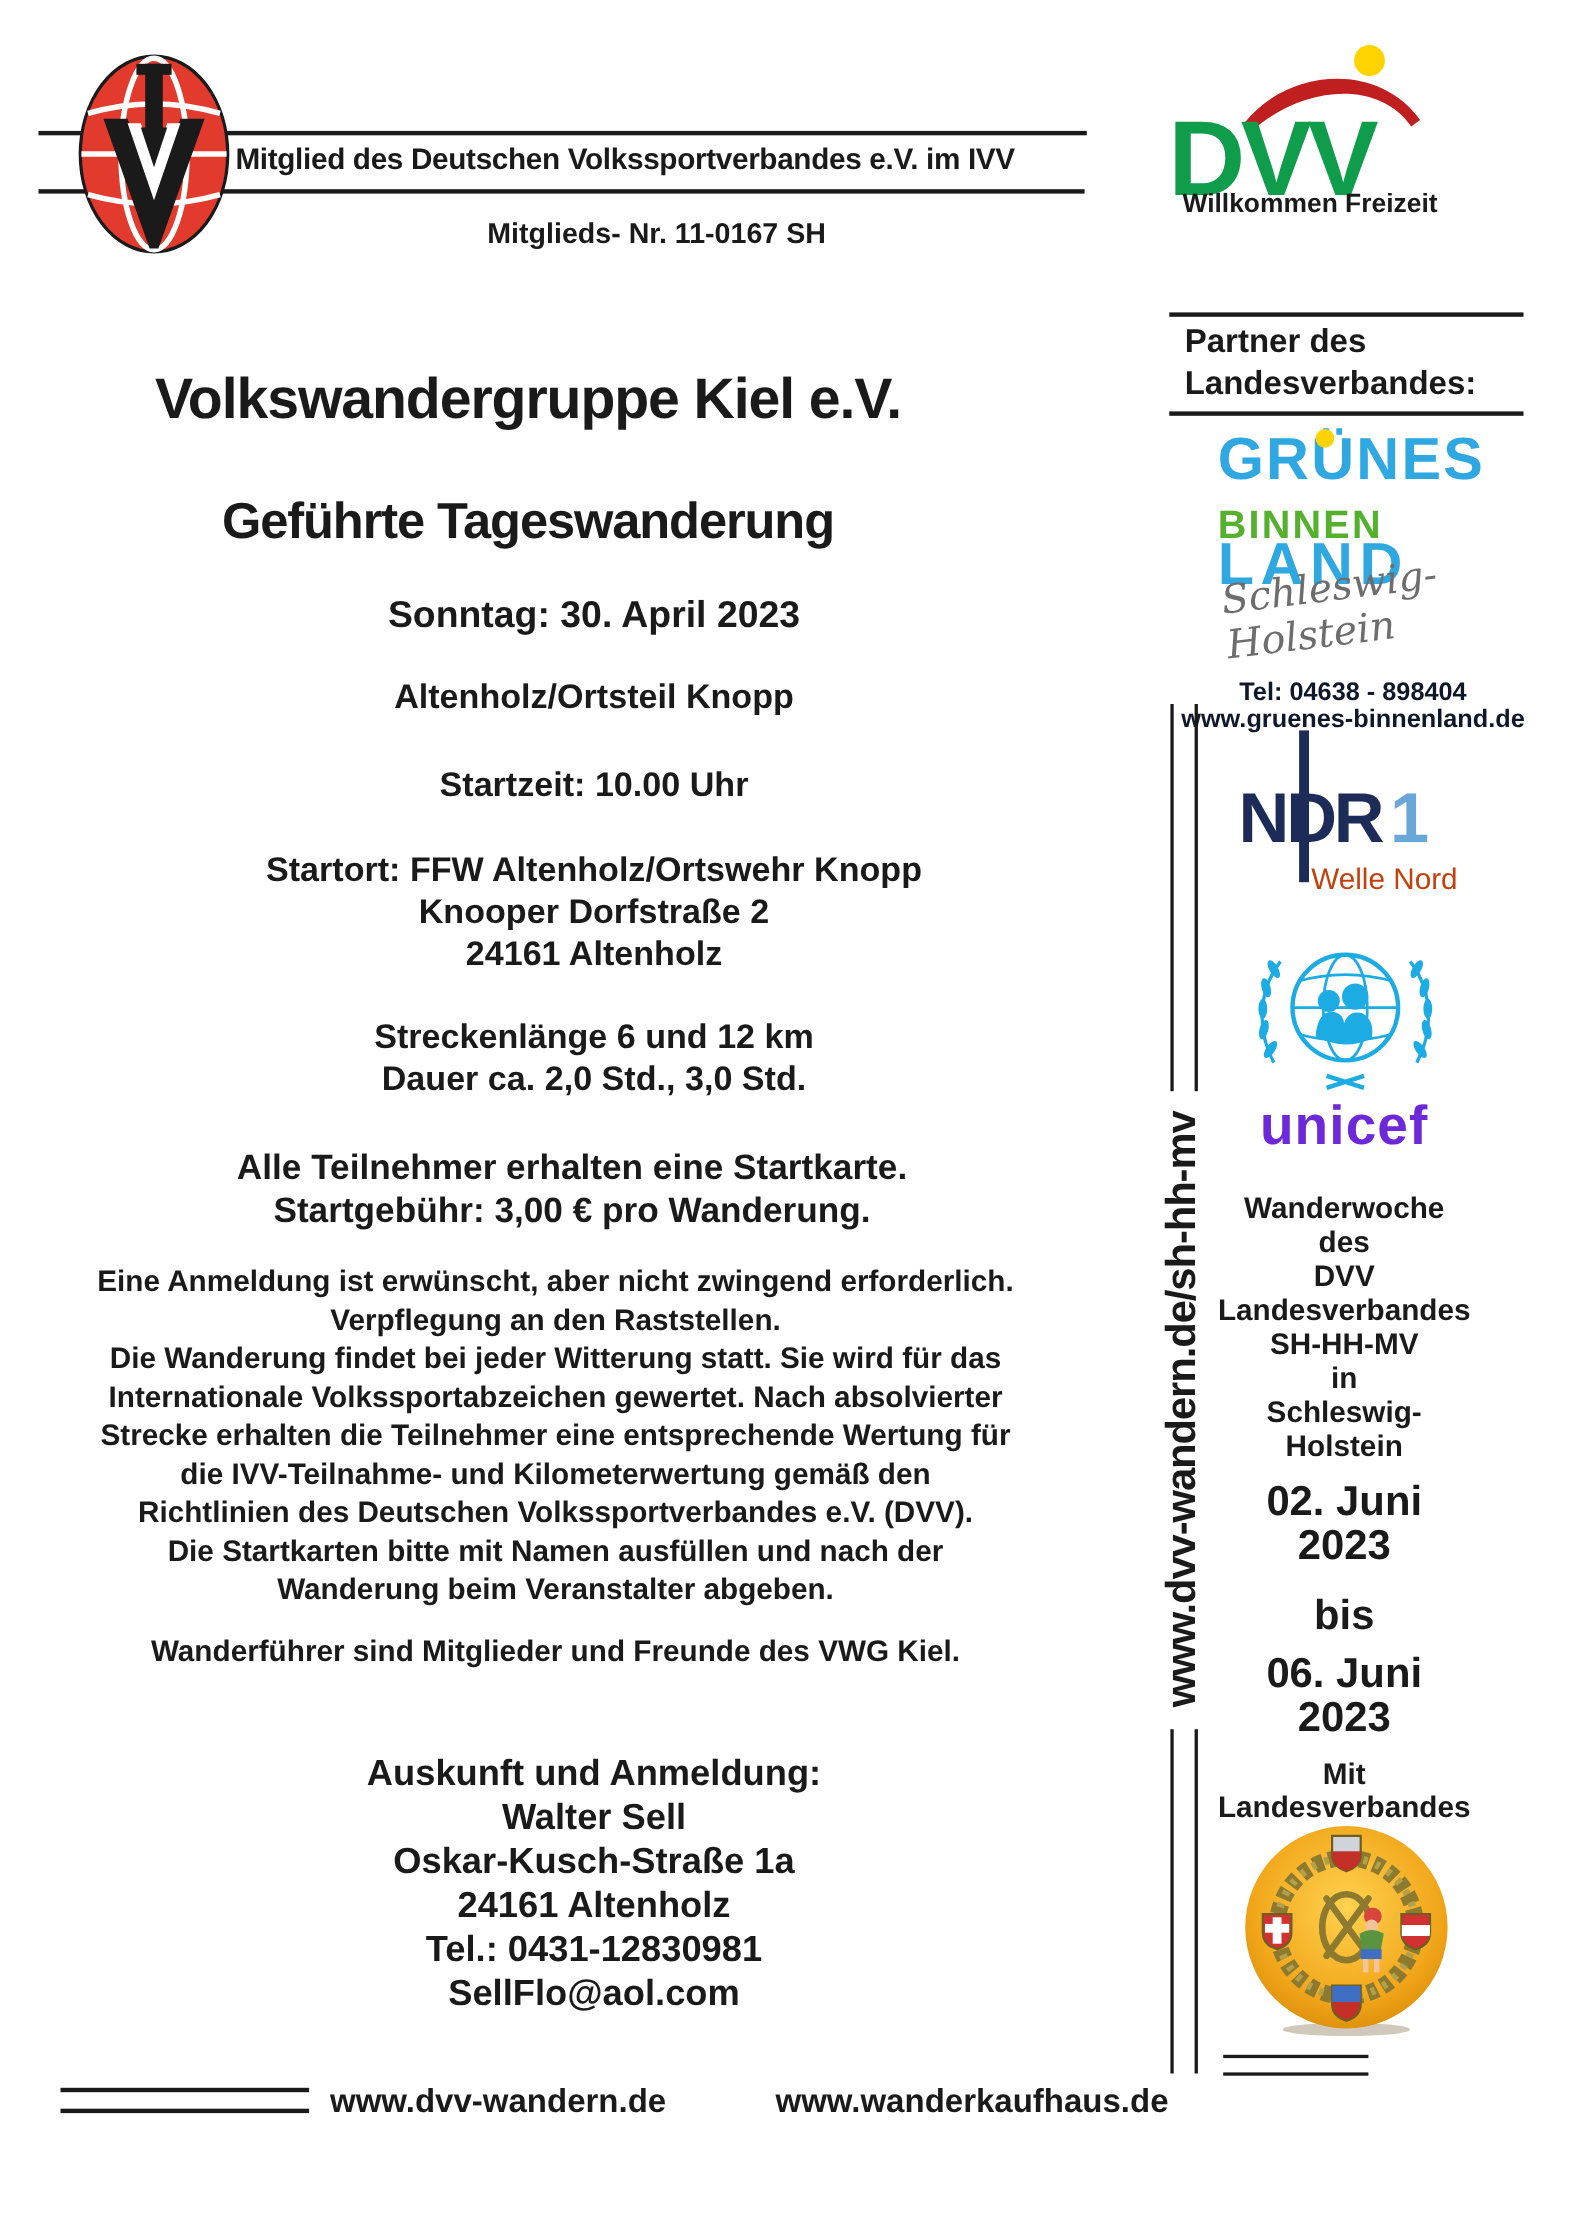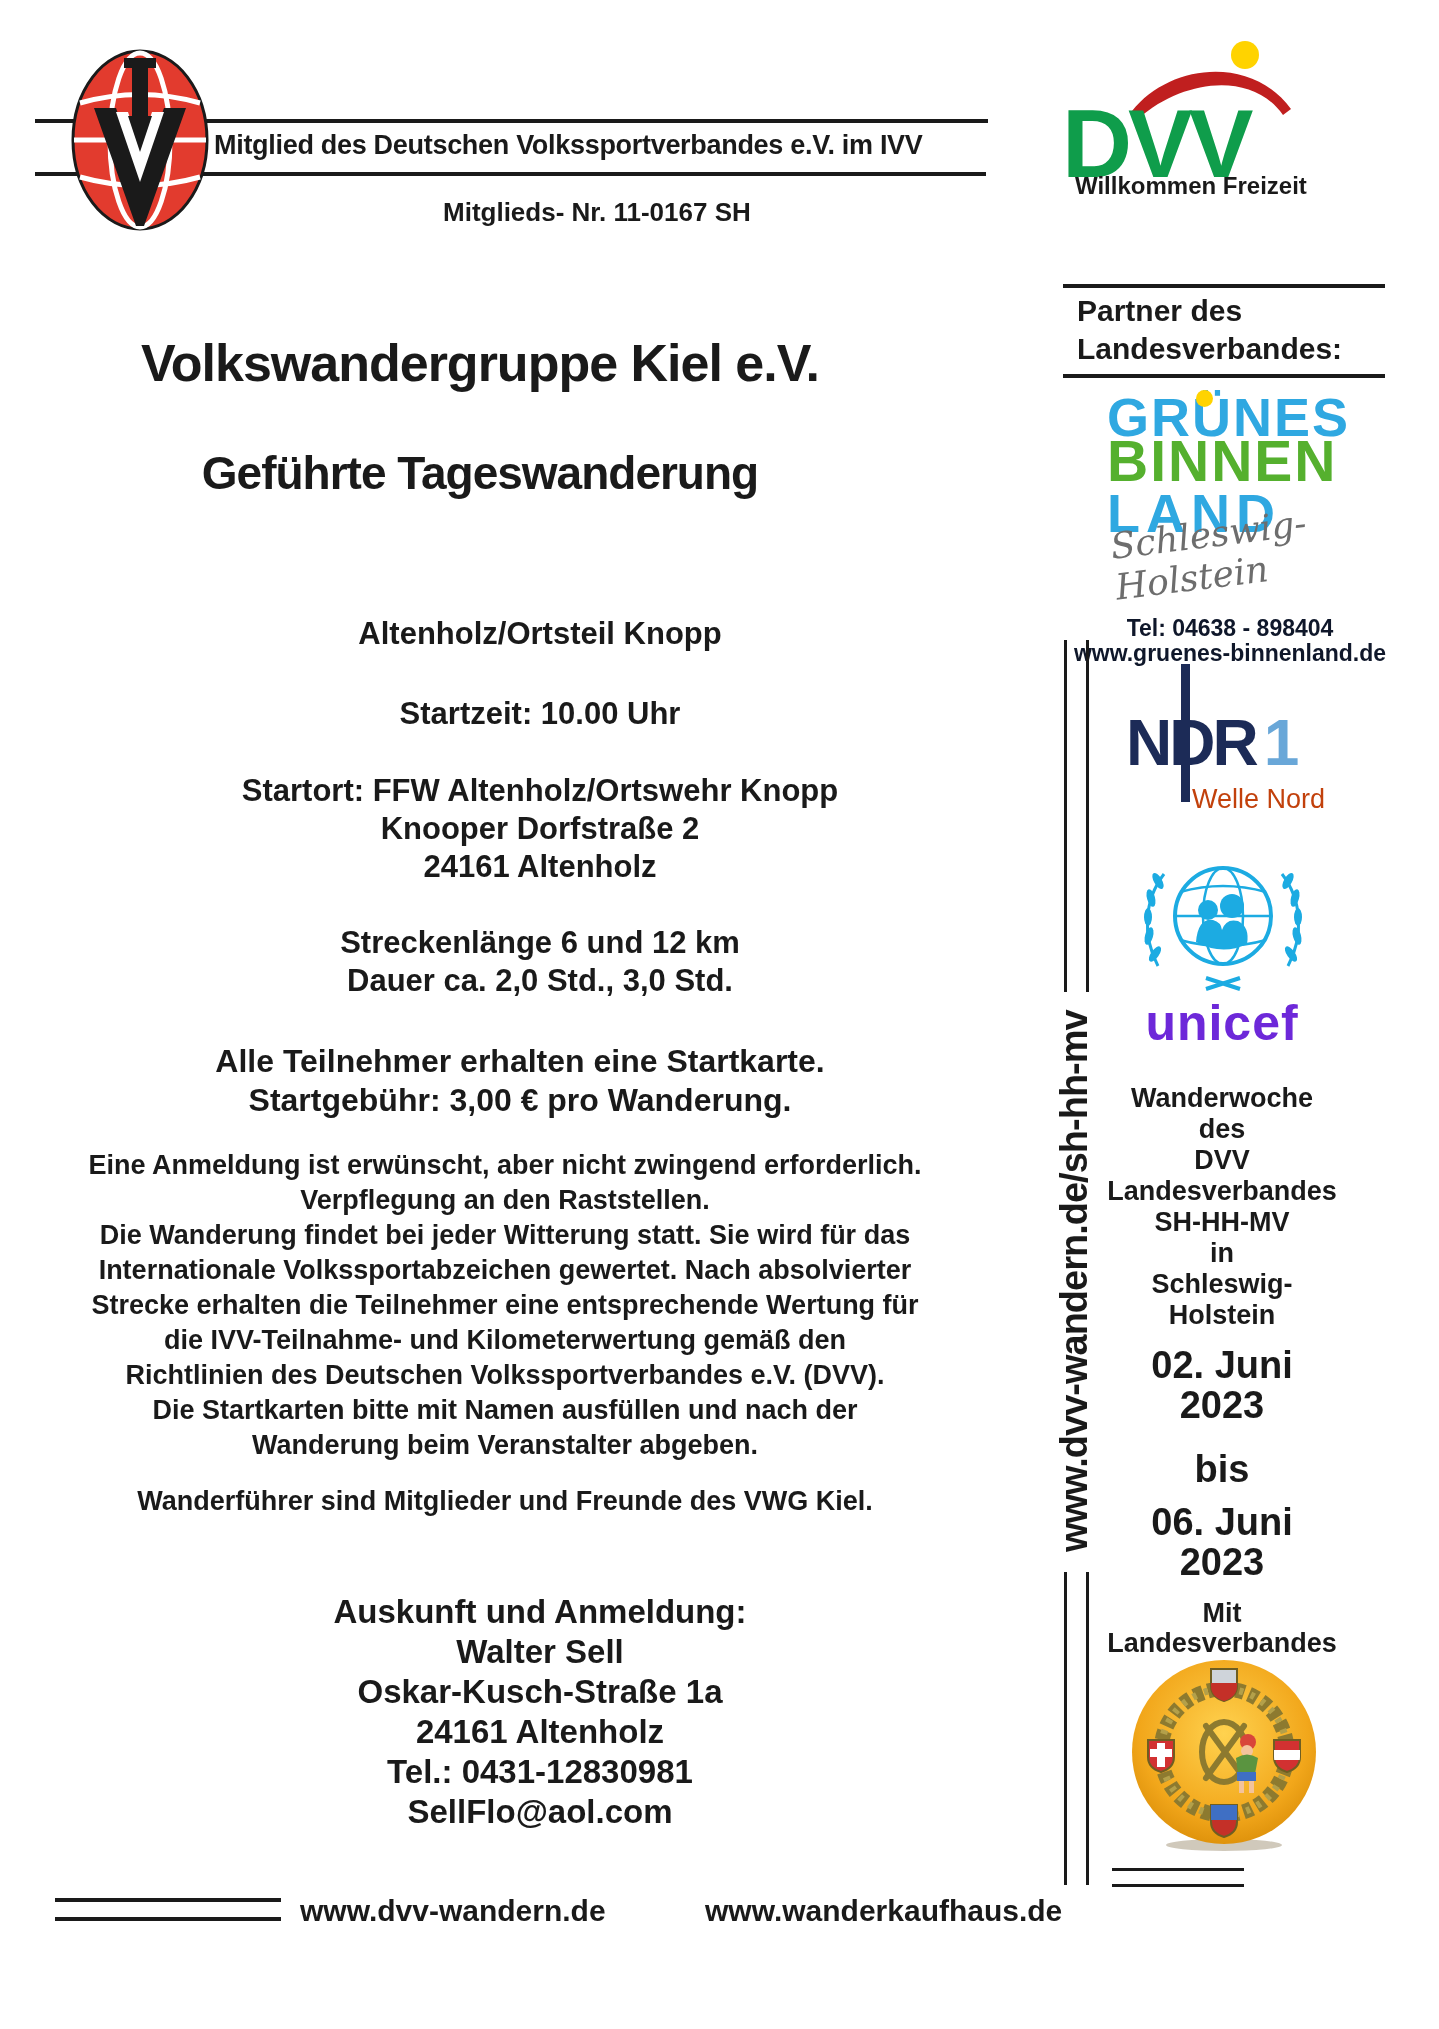--- a/index.html
+++ b/index.html
@@ -47,20 +47,21 @@
     <circle cx="183" cy="30" r="14" fill="#ffd300"></circle>
     <path d="M70,86 C108,38 190,30 229,84 L221,90 C190,46 122,54 77,93 Z" fill="#c01f1f"></path>
     <text x="0" y="152" font-size="97" font-weight="bold" letter-spacing="-4" fill="#0f9d4b" font-family="Liberation Sans, sans-serif">DVV</text>
   </svg>
   <div class="abs b" style="left:1075px;top:172px;font-size:24px">Willkommen Freizeit</div>
 
   <div class="abs b ctr" style="left:0;top:332px;width:960px;font-size:52px;line-height:62px;letter-spacing:-1px">Volkswandergruppe Kiel e.V.</div>
 
   <div class="abs b ctr" style="left:0;top:445px;width:960px;font-size:46px;line-height:56px;letter-spacing:-1px">Geführte Tageswanderung</div>
 
+  <div class="abs b ctr" style="left:80px;top:540px;width:920px;font-size:34px">Sonntag: 30. April 2023</div>
 
   <div class="abs b ctr" style="left:80px;top:616px;width:920px;font-size:31px">Altenholz/Ortsteil Knopp</div>
 
   <div class="abs b ctr" style="left:80px;top:696px;width:920px;font-size:31px">Startzeit: 10.00 Uhr</div>
 
   <div class="abs b ctr pre" style="left:80px;top:772px;width:920px;font-size:31px;line-height:38px">Startort: FFW Altenholz/Ortswehr Knopp
 Knooper Dorfstraße 2
 24161 Altenholz</div>
 
   <div class="abs b ctr pre" style="left:80px;top:924px;width:920px;font-size:31px;line-height:38px">Streckenlänge 6 und 12 km
@@ -88,21 +89,21 @@
 Tel.: 0431-12830981
 SellFlo@aol.com</div>
 
   <div class="hline" style="left:1063px;top:284px;width:322px;height:4px"></div>
   <div class="abs b pre" style="left:1077px;top:292px;font-size:30px;line-height:38px">Partner des
 Landesverbandes:</div>
   <div class="hline" style="left:1063px;top:374px;width:322px;height:4px"></div>
 
   <div class="abs b" style="left:1107px;top:393px;font-size:54px;line-height:48px;letter-spacing:2px;color:#2fa8e1">GRÜNES</div>
   <div class="abs" style="left:1196px;top:390px;width:17px;height:17px;border-radius:50%;background:#ffd300"></div>
-  <div class="abs b" style="left:1107px;top:437px;font-size:57px;line-height:48px;letter-spacing:2px;color:#55b02e">BINNEN</div>
+  <div class="abs b" style="left:1107px;top:453px;font-size:36px;line-height:48px;letter-spacing:2px;color:#55b02e">BINNEN</div>
   <div class="abs b" style="left:1107px;top:489px;font-size:54px;line-height:48px;letter-spacing:6px;color:#2fa8e1">LAND</div>
   <div class="abs" style="left:1112px;top:506px;font-size:36px;font-style:italic;color:#6d6d6d;transform:rotate(-7deg);font-family:'DejaVu Serif',serif">Schleswig-Holstein</div>
   <div class="abs b ctr navy" style="left:1065px;top:575px;width:330px;font-size:23px">Tel: 04638 - 898404</div>
   <div class="abs b ctr navy" style="left:1065px;top:600px;width:330px;font-size:23px">www.gruenes-binnenland.de</div>
 
   <div class="abs b" style="left:1126px;top:708px;font-size:64px;line-height:70px;letter-spacing:-3px">
     <span style="color:#1c2b57">NDR</span><span style="color:#69a7d8;margin-left:8px">1</span>
   </div>
   <div class="abs" style="left:1181px;top:664px;width:9px;height:138px;background:#1c2b57;z-index:3"></div>
   <div class="abs" style="left:1192px;top:784px;font-size:27px;color:#c2410c">Welle Nord</div>

